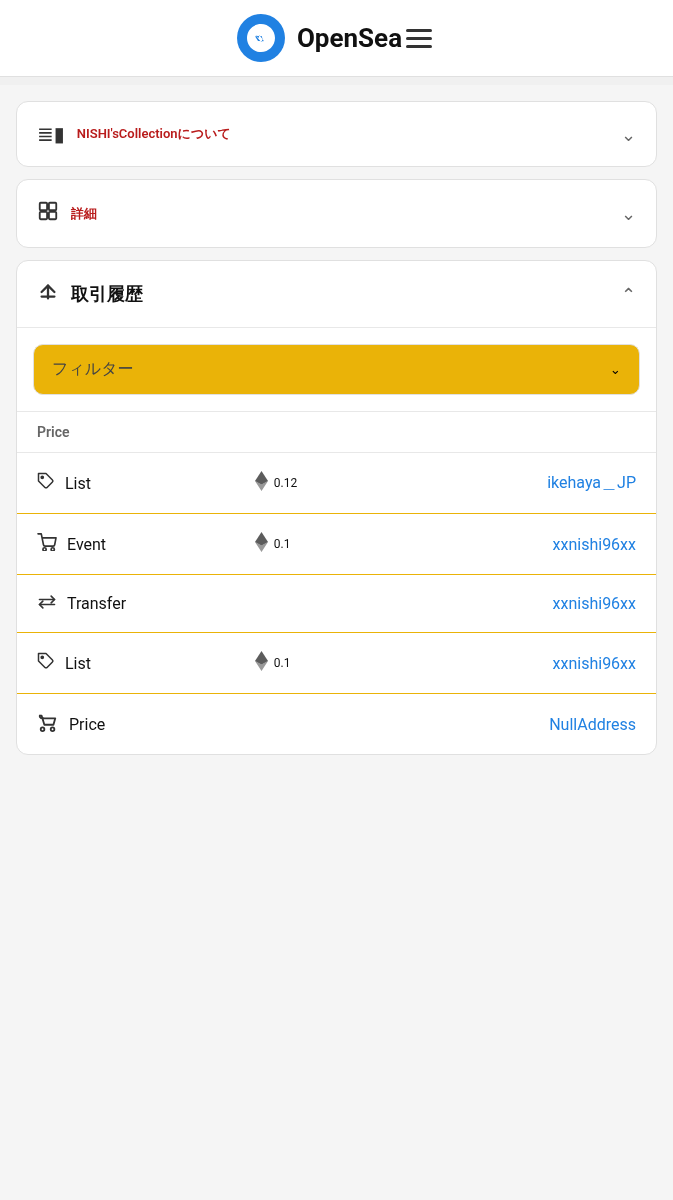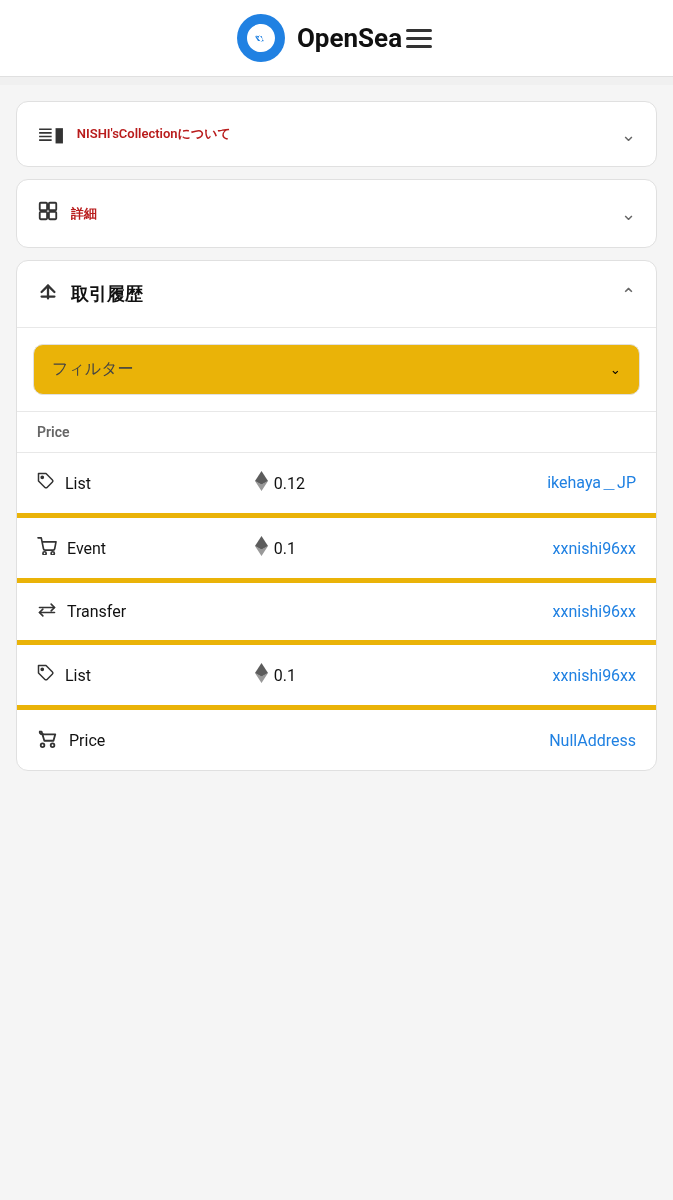--- a/index.html
+++ b/index.html
@@ -175,21 +175,21 @@
     .table-col-header {
       font-size: 14px;
       font-weight: 600;
       color: #666;
     }
 
     .table-row {
       display: grid;
       grid-template-columns: 2fr 1.5fr 2fr;
       padding: 18px 20px;
-      border-bottom: 5px solid #eab308;
+      border-bottom: 1px solid #eab308;
       align-items: center;
     }
 
     .table-row:last-child {
       border-bottom: none;
     }
 
     .event-cell {
       display: flex;
       align-items: center;
@@ -206,21 +206,21 @@
       color: #111;
     }
 
     .price-cell {
       display: flex;
       align-items: center;
       gap: 6px;
     }
 
     .price-value {
-      font-size: 16px;
+      font-size: 12px;
       color: #111;
     }
 
     .from-cell {
       font-size: 16px;
       color: #2081e2;
       text-align: right;
       cursor: pointer;
     }
 

